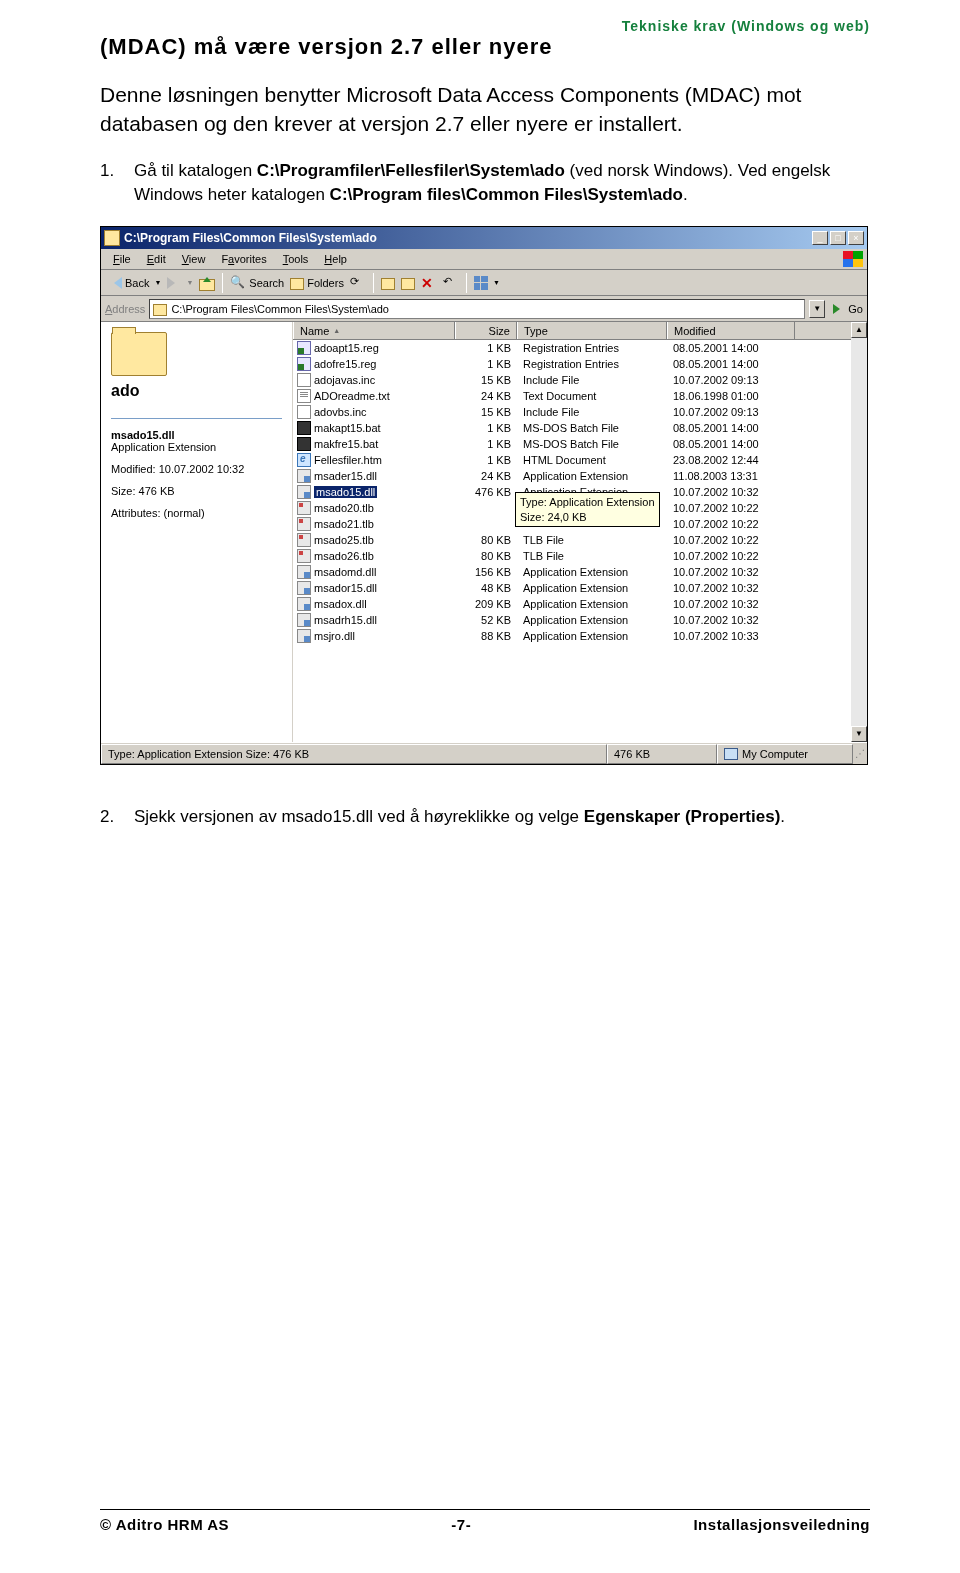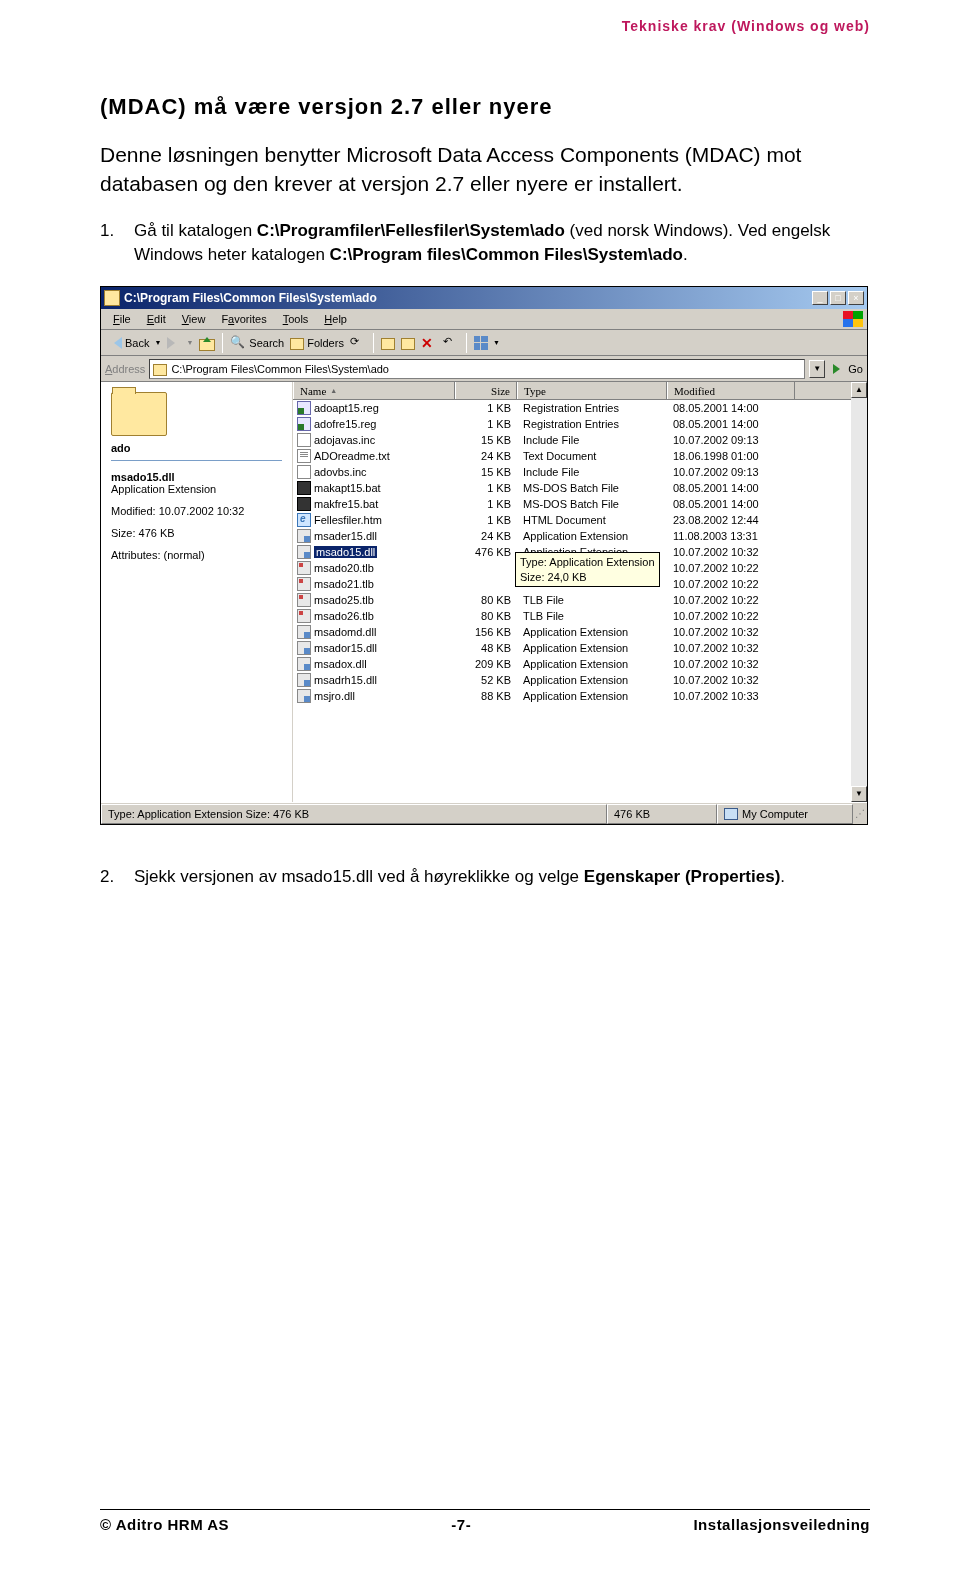--- a/index.html
+++ b/index.html
@@ -7,25 +7,24 @@
     width: 960px;
     height: 1573px;
     background: #fff;
     font-family: Verdana, Arial, sans-serif;
     color: #000;
     position: relative;
     padding: 18px 90px 0 100px;
   }
   .page-header {
     text-align: right;
-    color: #be185d;
+    color: #15803d;
     font-weight: bold;
     font-size: 14px;
     letter-spacing: 1px;
-    margin-bottom: 60px;
   }
   .heading {
     font-weight: bold;
     font-size: 22px;
     letter-spacing: 1px;
     margin-bottom: 20px;
   }
   .body-text {
     font-size: 21px;
     line-height: 1.4;
@@ -169,33 +168,32 @@
     border: 1px solid #a08030;
     border-radius: 2px;
     position: relative;
     margin-bottom: 6px;
   }
   .bigfolder::before {
     content:""; position:absolute; top:-6px; left:0;
     width:22px; height:6px; background:#ffe8a0; border:1px solid #a08030;
     border-bottom:none;
   }
-  .leftpane .foldertitle { font-size: 11px; font-weight: bold; margin-bottom: 6px; }
+  .leftpane .foldertitle { font-size: 16px; font-weight: bold; margin-bottom: 18px; }
   .leftpane .rule { height:1px; background:#7a9ec8; margin:3px 0 10px; }
   .leftpane .info { font-size:11px; margin-bottom:10px; }
   .leftpane .lbl { font-weight:bold; }
 
   .rightpane { flex:1; position:relative; }
   .filehdr {
     display:flex;
     background:#d4d0c8;
     border-bottom:1px solid #808080;
     height:18px;
     align-items:center;
-    font-family:Liberation Serif, serif;
   }
   .filehdr .col {
     border-right:1px solid #808080;
     border-left:1px solid #fff;
     padding:0 6px;
     height:100%;
     display:flex; align-items:center;
     font-size:11px;
   }
   .c-name{width:162px;} .c-size{width:62px;justify-content:flex-end;}

